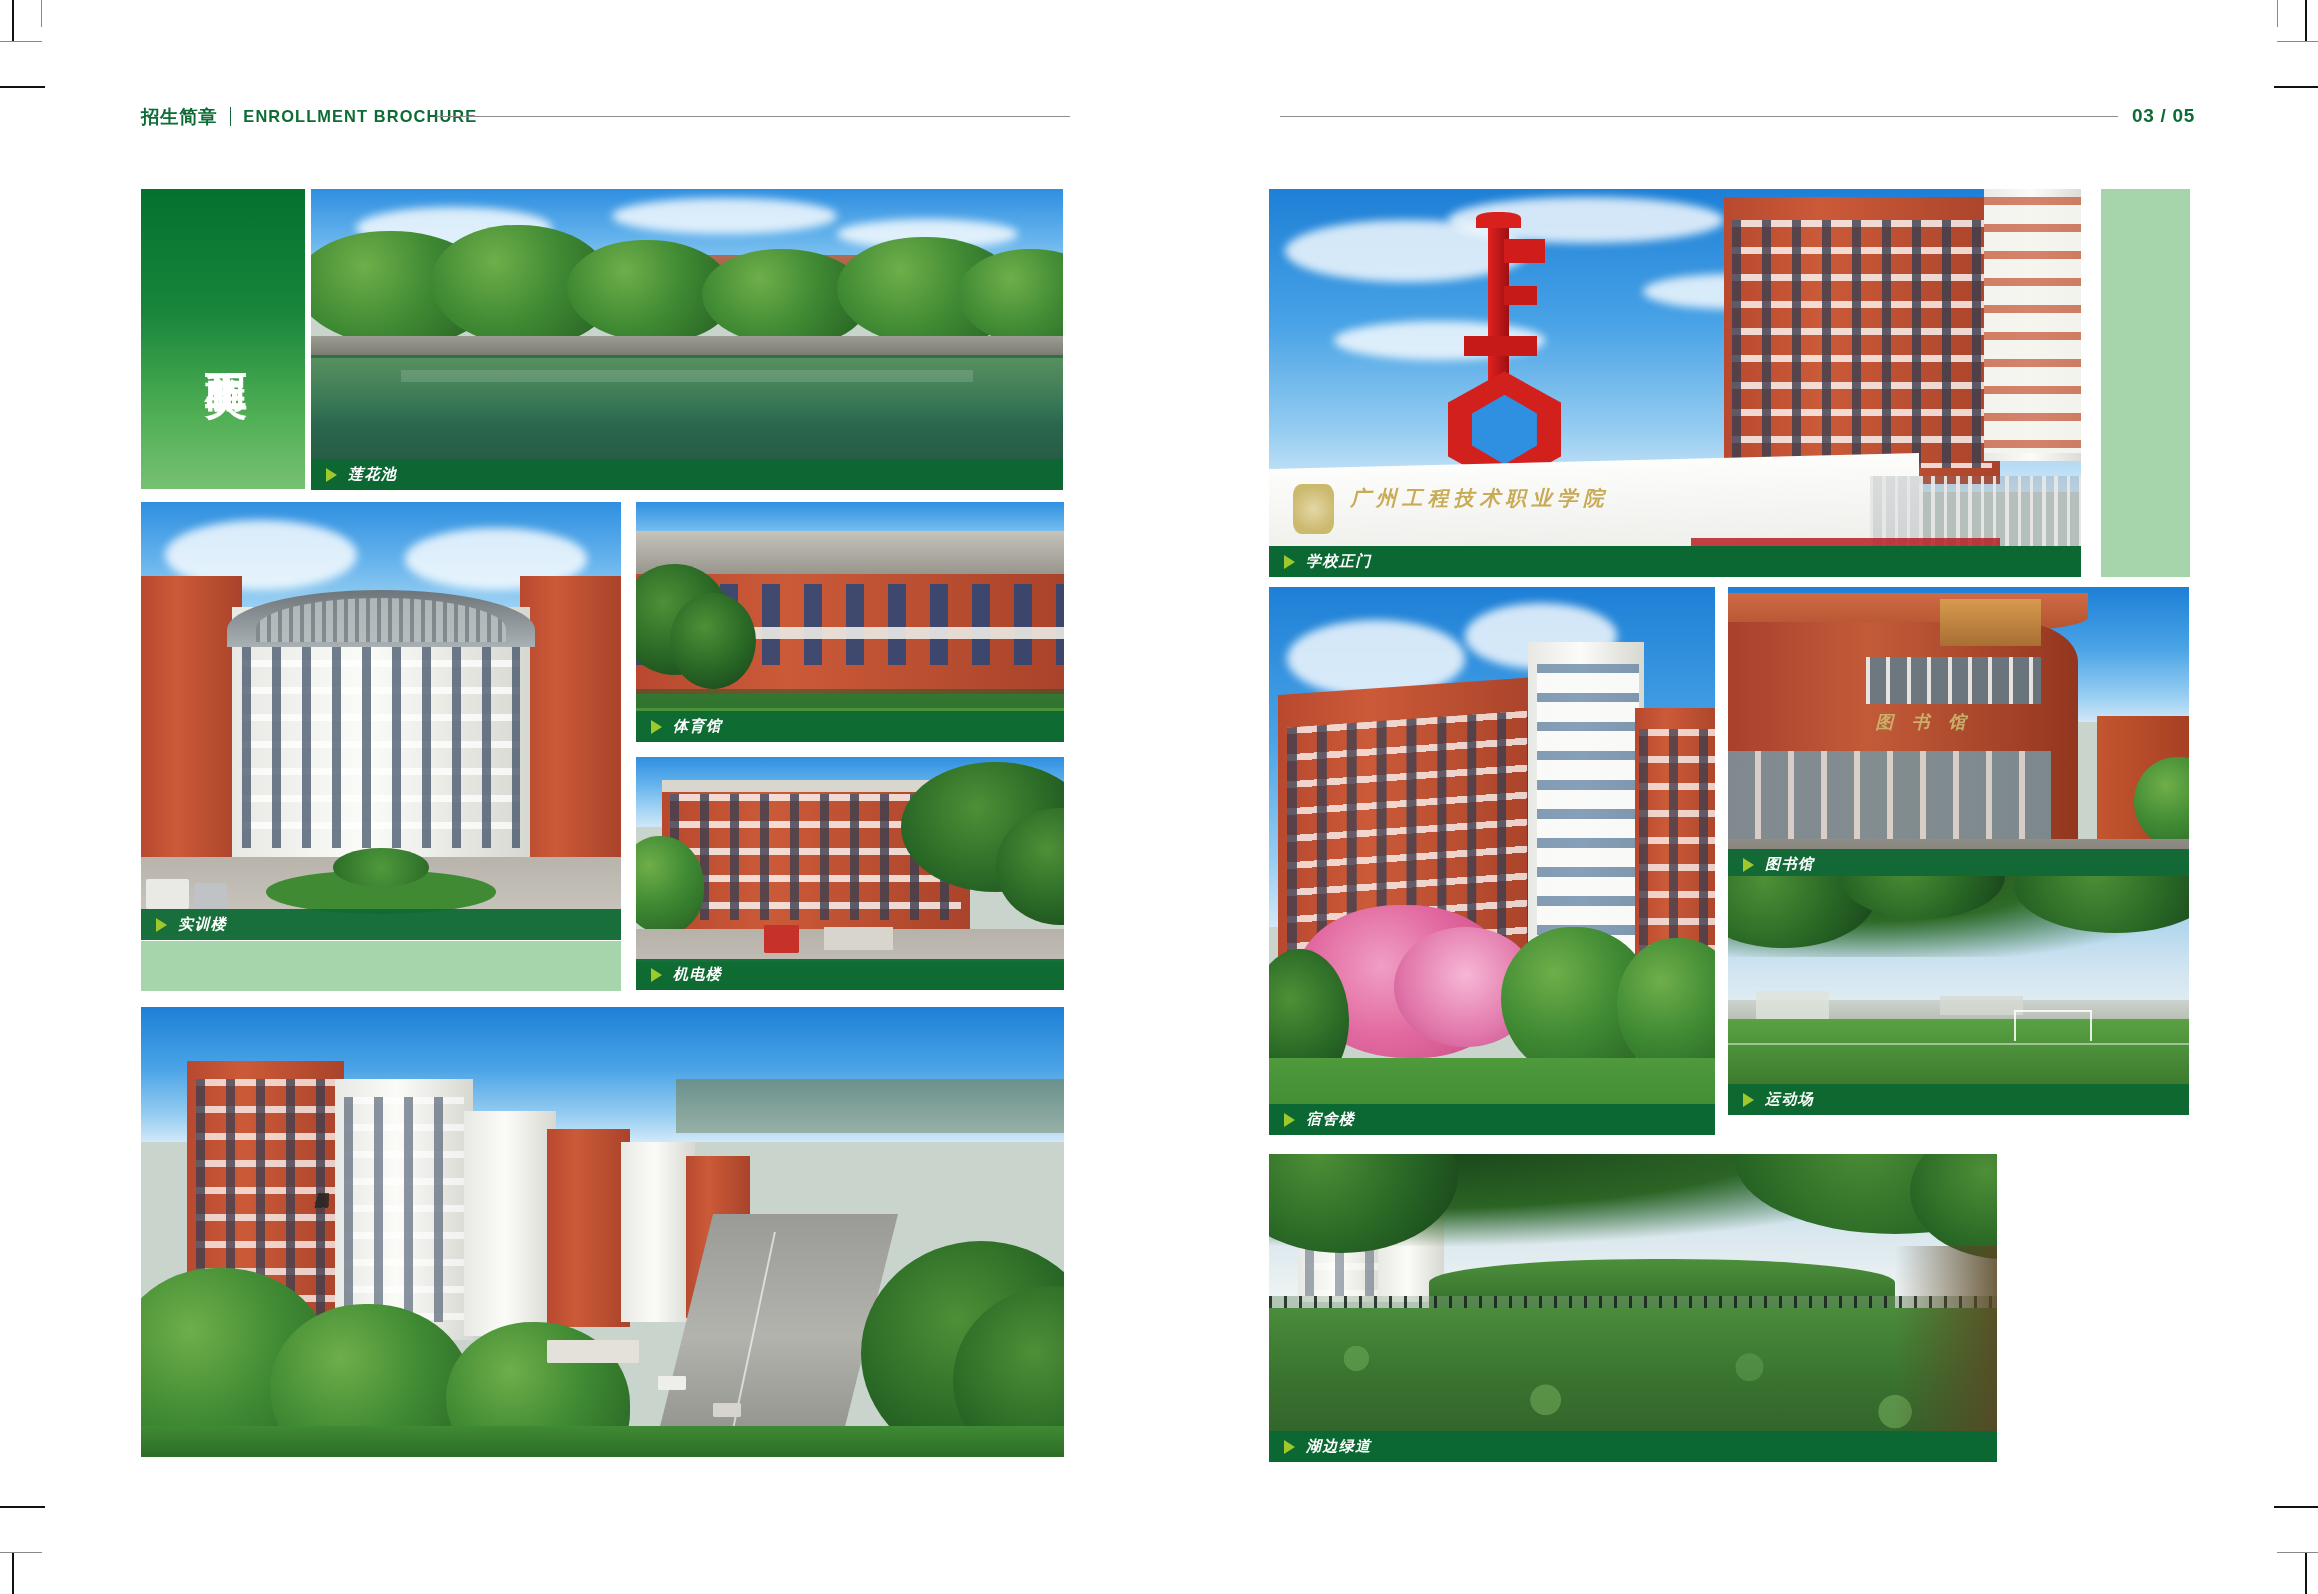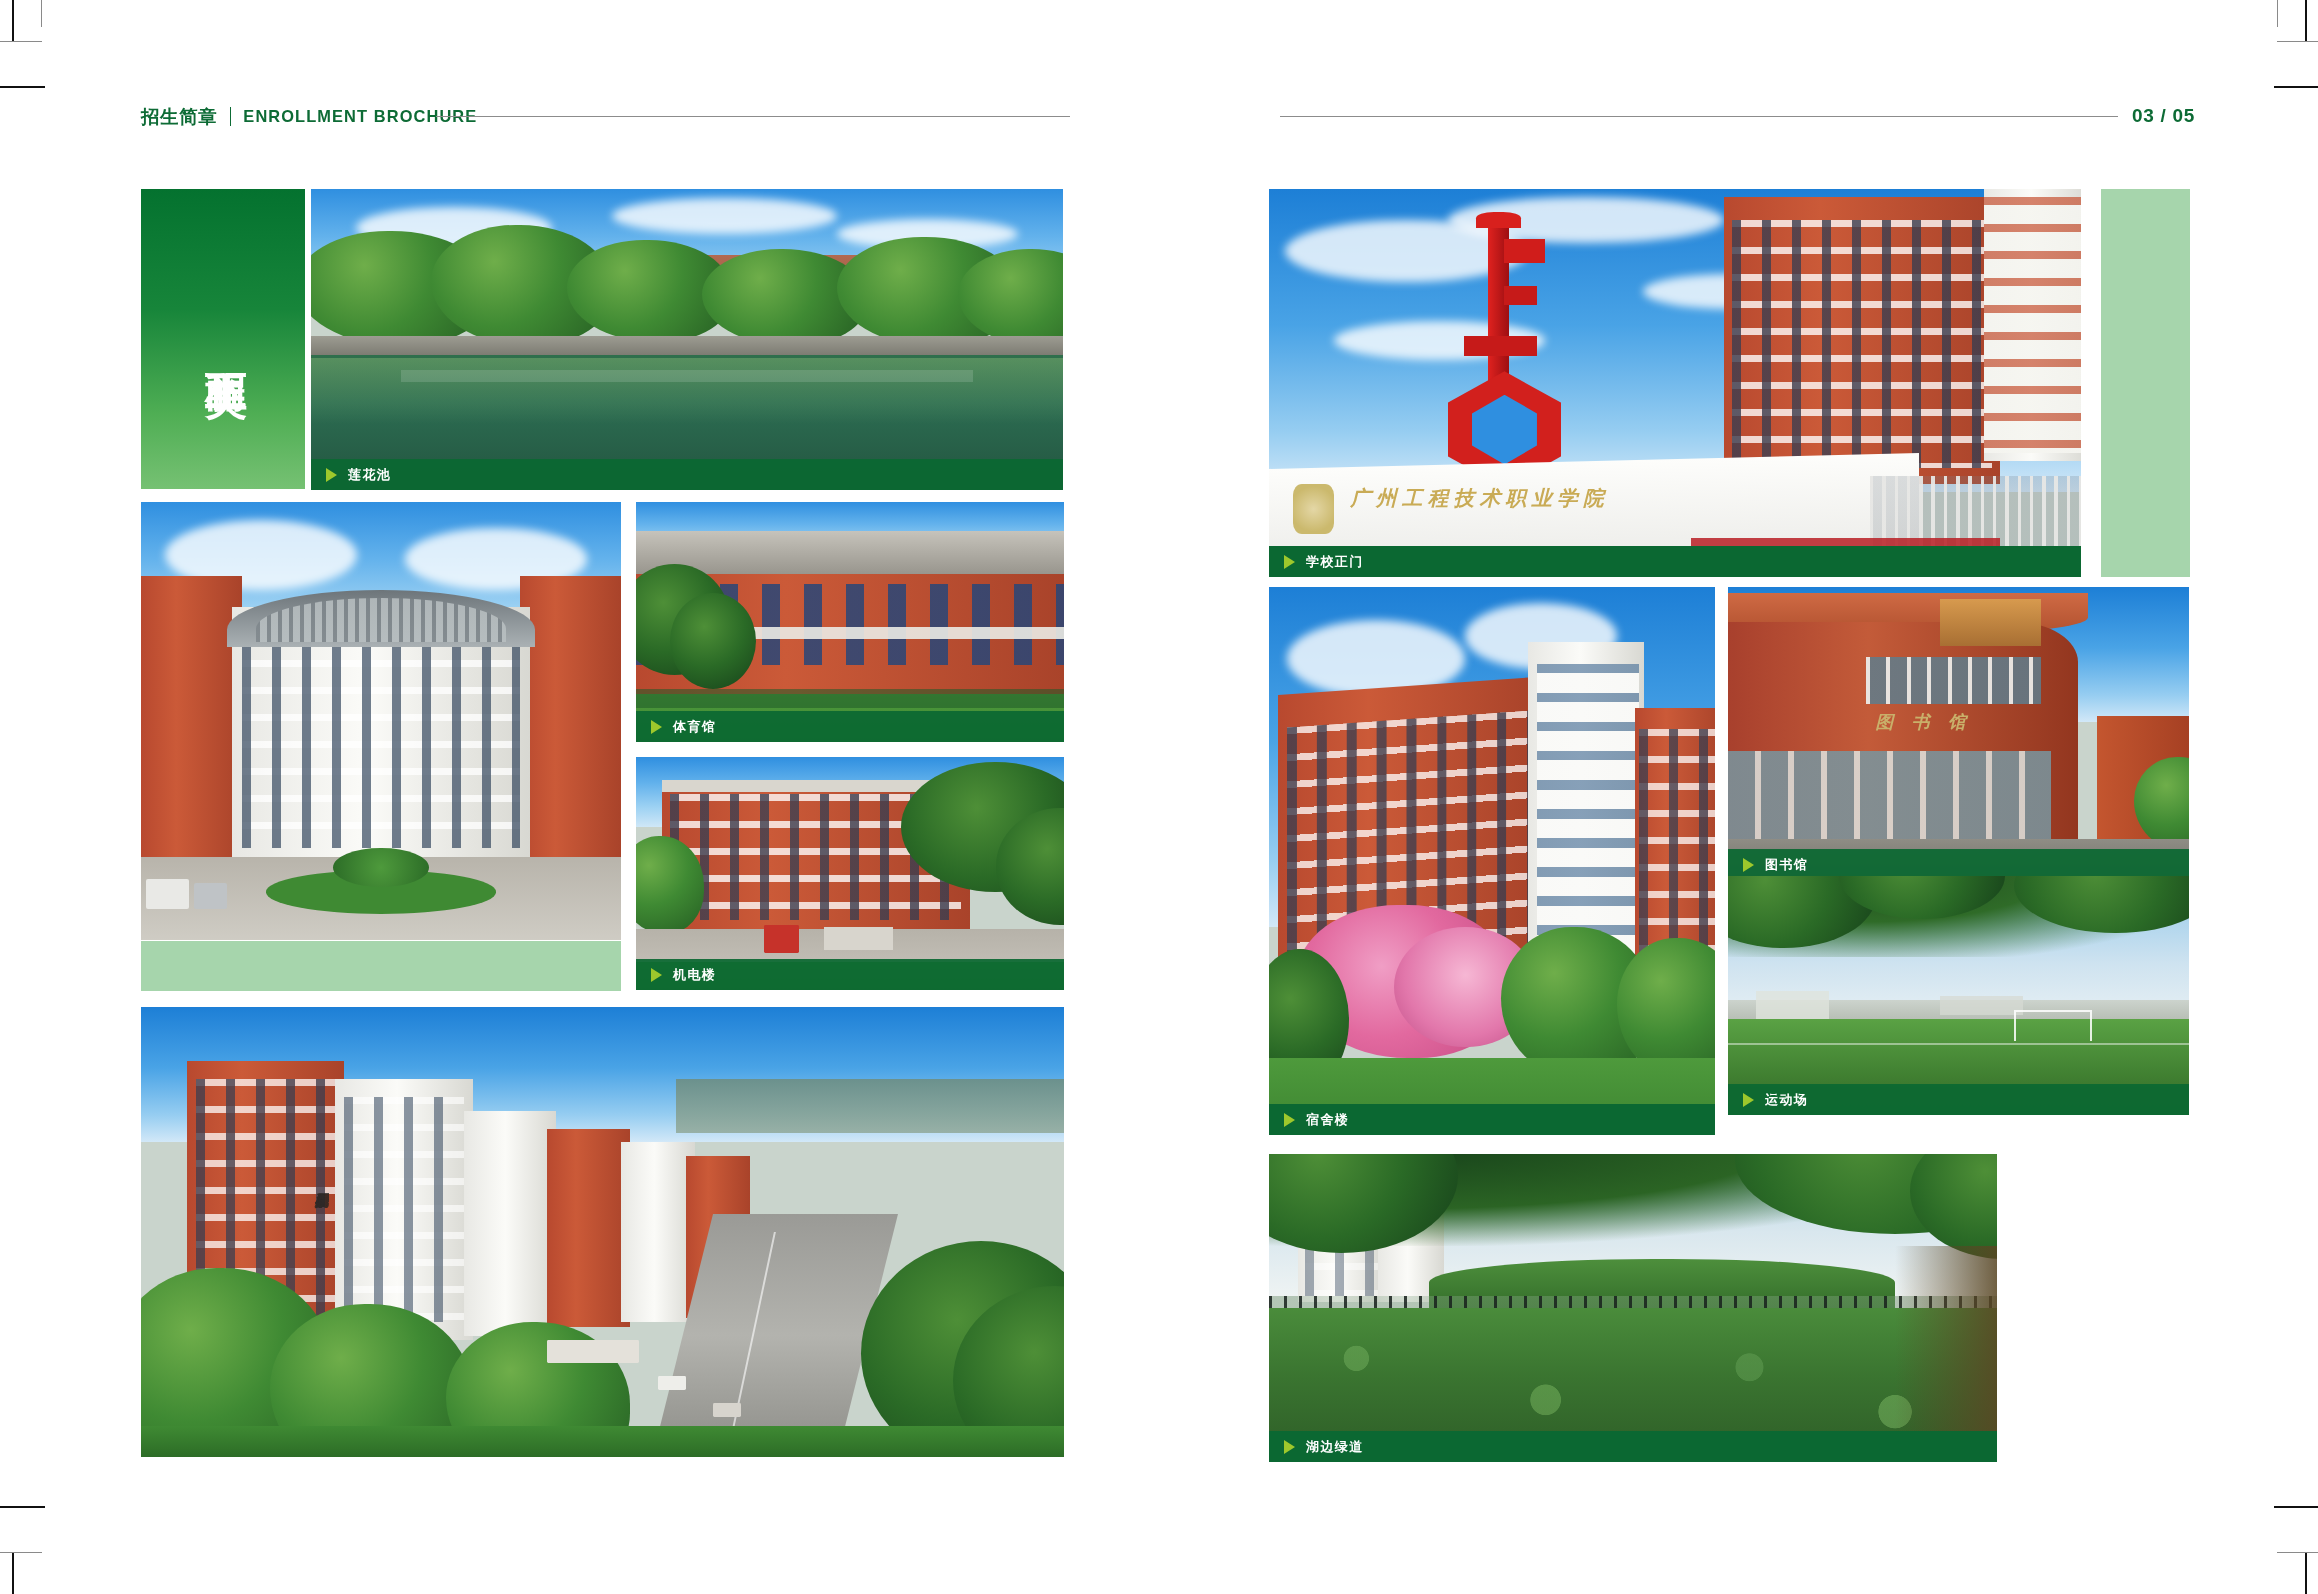--- a/index.html
+++ b/index.html
@@ -107,24 +107,25 @@
   .cap-tri {
     width: 0; height: 0;
     border-left: 11.6px solid #9ec82c;
     border-top: 7.5px solid transparent;
     border-bottom: 7.5px solid transparent;
     margin-right: 11px;
     flex: none;
   }
   .cap-text {
     color: #ffffff;
-    font-size: 13px;
+    font-size: 15px;
     font-weight: bold;
     letter-spacing: 1.4px;
     white-space: nowrap;
+    font-style: italic;
   }
 
   
   .title-block {
     position: absolute;
     left: 141px;
     top: 189px;
     width: 164px;
     height: 300px;
     background: linear-gradient(to bottom, #04722f 0%, #17853a 40%, #4fae54 75%, #76c173 100%);
@@ -272,20 +273,24 @@
     <div class="bld-red" style="right:0; top:17%; width:21%; height:66%;"></div>
     <div class="bld-white" style="left:19%; top:24%; width:62%; height:59%;"></div>
     <div class="win-grid" style="left:21%; top:30%; width:58%; height:49%; opacity:.8;"></div>
     <div style="position:absolute; left:18%; top:20%; width:64%; height:13%; background:linear-gradient(to bottom,#6d757a,#aab1b4); border-radius:50% 50% 0 0 / 70% 70% 0 0;"></div>
     <div style="position:absolute; left:24%; top:22%; width:52%; height:10%; background:repeating-linear-gradient(to right,#7e868b 0 4.1px, #b9c0c2 4.1px 11px); border-radius:50% 50% 0 0 / 70% 70% 0 0; opacity:.85;"></div>
     <div style="position:absolute; left:0; top:81%; width:100%; height:19%; background:linear-gradient(to bottom,#b8b4ab,#cfccc4);"></div>
     <div style="position:absolute; left:26%; top:84%; width:48%; height:10%; background:#3f8a33; border-radius:50%;"></div>
     <div style="position:absolute; left:40%; top:79%; width:20%; height:9%; background:radial-gradient(circle,#4e9a3c,#2a6a26); border-radius:50%;"></div>
     <div style="position:absolute; left:1%; top:86%; width:9%; height:7%; background:#e9e9e6; border-radius:2px;"></div>
     <div style="position:absolute; left:11%; top:87%; width:7%; height:6%; background:#bfc3c6; border-radius:2px;"></div>
+  </div>
+  <div class="caption">
+    <span class="cap-tri"></span>
+    <span class="cap-text">实训楼</span>
   </div>
 </div>
 
 <div class="photo" style="left:636px; top:502px; width:428px; height:240px;">
   <div class="scene">
     <div class="sky" style="height:24%;"></div>
     <div style="position:absolute; left:0; top:12%; width:100%; height:22%; background:linear-gradient(to bottom,#c6c3bb,#8e8b83);"></div>
     <div class="bld-red" style="left:0; top:30%; width:100%; height:52%;"></div>
     <div style="position:absolute; left:0; top:34%; width:100%; height:34%; background:repeating-linear-gradient(to right, rgba(40,70,120,0.85) 0 17.7px, rgba(200,90,55,0) 17.7px 42px);"></div>
     <div style="position:absolute; left:0; top:52%; width:100%; height:5%; background:rgba(235,235,230,0.9);"></div>

